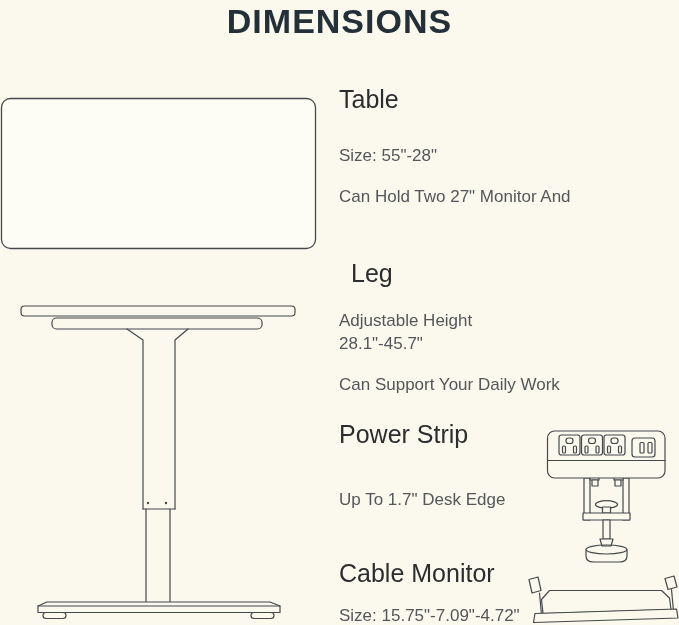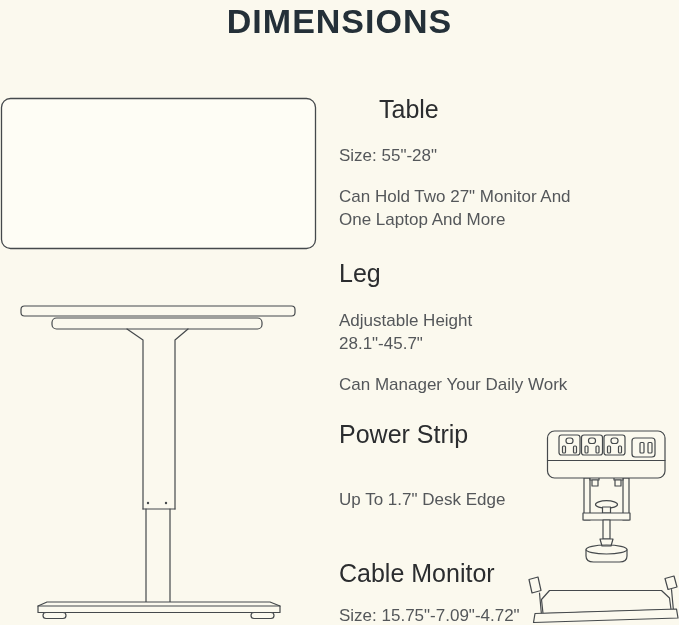--- a/index.html
+++ b/index.html
@@ -112,31 +112,30 @@
   <path class="fl" d="M150,6.5 L159,4 L162,15 L153,17.5 Z"></path>
 
   <path class="ln" d="M24.5,21 L26.5,43"></path>
   <path class="ln" d="M156.5,17.5 L158.5,39"></path>
 
   <path class="fl" d="M26.5,27.5 L34.5,18.5 L146.5,18.5 L154.5,26 L156,37.5 L28,41.5 Z"></path>
 
   <path class="fl" d="M20,41.5 L161.5,37 L163,46 L18.5,50.5 Z"></path>
 </svg>
 
-<div class="heading" style="top:94px;margin-left:40px;">Table</div>
+<div class="heading" style="top:84px;">Table</div>
 <div class="body-text" style="top:145px;">Size: 55"-28"</div>
 <div class="body-text" style="top:186px;">
   <div>Can Hold Two 27" Monitor And</div>
-  <div>One Laptop And More</div>
 </div>
 
-<div class="heading" style="top:258px;">Leg</div>
+<div class="heading" style="top:258px;margin-left:12px;">Leg</div>
 <div class="body-text" style="top:309px; line-height:23px;">
   <div>Adjustable Height</div>
   <div>28.1"-45.7"</div>
 </div>
-<div class="body-text" style="top:374px;">Can Manager Your Daily Work</div>
+<div class="body-text" style="top:374px;">Can Support Your Daily Work</div>
 
 <div class="heading" style="top:419px;">Power Strip</div>
 <div class="body-text" style="top:489px;">Up To 1.7" Desk Edge</div>
 
 <div class="heading" style="top:558px;">Cable Monitor</div>
 <div class="body-text" style="top:605px;">Size: 15.75"-7.09"-4.72"</div>
 
 </body></html>

